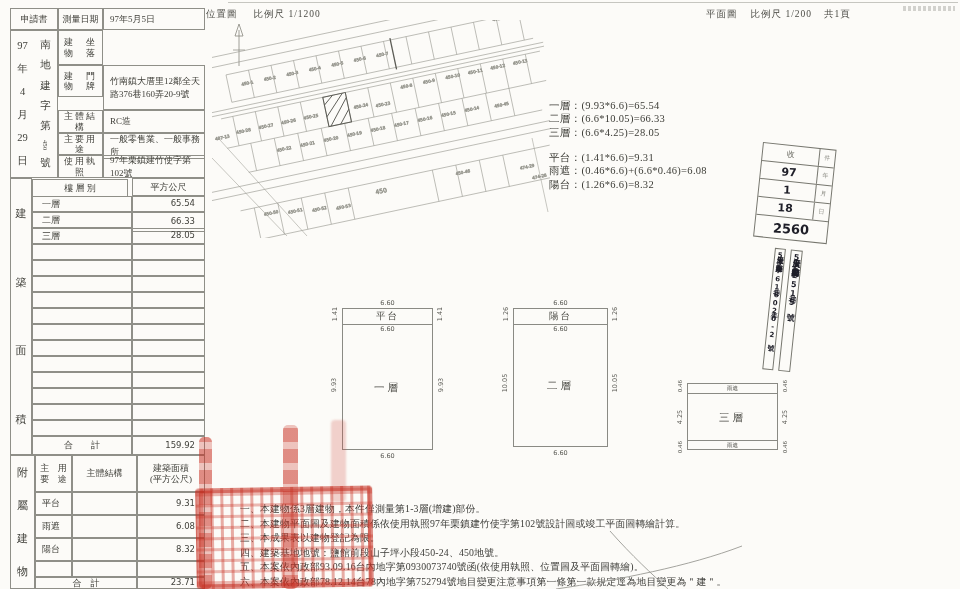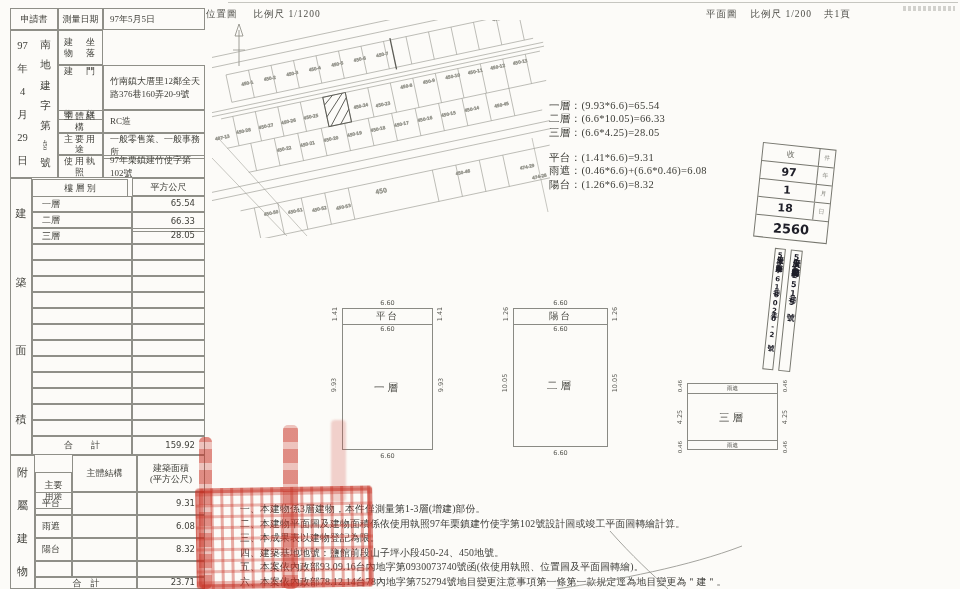--- a/index.html
+++ b/index.html
@@ -83,21 +83,21 @@
           <span>字</span>
           <span>第</span>
           <span style="transform: rotate(90deg); font-size: 7px;">450</span>
           <span>號</span>
         </div>
       </div>
       <div class="cell center" style="left: 58px; top: 30px; width: 45px; height: 35px; flex-direction: column; justify-content: center;">
         <span style="letter-spacing: 2px;">建　坐</span>
         <span style="letter-spacing: 2px;">物　落</span>
       </div>
-      <div class="cell center" style="left: 58px; top: 65px; width: 45px; height: 55px; flex-direction: column; justify-content: space-between;">
+      <div class="cell center" style="left: 58px; top: 65px; width: 45px; height: 32px; flex-direction: column; justify-content: center;">
         <span style="letter-spacing: 2px;">建　門</span>
         <span style="letter-spacing: 2px;">物　牌</span>
       </div>
       <div class="cell padl" style="left: 103px; top: 65px; width: 102px; height: 45px; line-height: 1.4;">竹南鎮大厝里12鄰全天路376巷160弄20-9號</div>
       <div class="cell center" style="left: 58px; top: 110px; width: 45px; height: 23px; flex-direction: column; justify-content: center;">
         <span style="letter-spacing: 2px;">主體結構</span>
       </div>
       <div class="cell padl" style="left: 103px; top: 110px; width: 102px; height: 23px; line-height: 1.4;">RC造</div>
       <div class="cell center" style="left: 58px; top: 133px; width: 45px; height: 22px; flex-direction: column; justify-content: center;">
         <span style="letter-spacing: 2px;">主要用途</span>
@@ -146,21 +146,21 @@
       <div class="cell padl" style="left: 32px; top: 420px; width: 100px; height: 16px; padding-left: 9px;"></div>
       <div class="cell right" style="left: 132px; top: 420px; width: 73px; height: 16px;"></div>
       <div class="cell center" style="left: 32px; top: 436px; width: 100px; height: 19px;">合　　計</div>
       <div class="cell right" style="left: 132px; top: 436px; width: 73px; height: 19px;">159.92</div>
       <div class="vcol" style="left: 10px; top: 455px; width: 25px; height: 134px; font-size: 11px; border: 1px solid rgb(143, 143, 136);">
         <span>附</span>
         <span>屬</span>
         <span>建</span>
         <span>物</span>
       </div>
-      <div class="cell center" style="left: 35px; top: 472px; width: 37px; height: 37px; flex-direction: column; align-items: center;">
+      <div class="cell center" style="left: 35px; top: 455px; width: 37px; height: 37px; flex-direction: row; align-items: center;">
         <span>主要</span>
         <span>用途</span>
       </div>
       <div class="cell center" style="left: 72px; top: 455px; width: 65px; height: 37px;">主體結構</div>
       <div class="cell center" style="left: 137px; top: 455px; width: 68px; height: 37px; flex-direction: column;">
         <span>建築面積</span>
         <span>(平方公尺)</span>
       </div>
       <div class="cell padl" style="left: 35px; top: 492px; width: 37px; height: 23px;">平台</div>
       <div class="cell " style="left: 72px; top: 492px; width: 65px; height: 23px;"></div>

